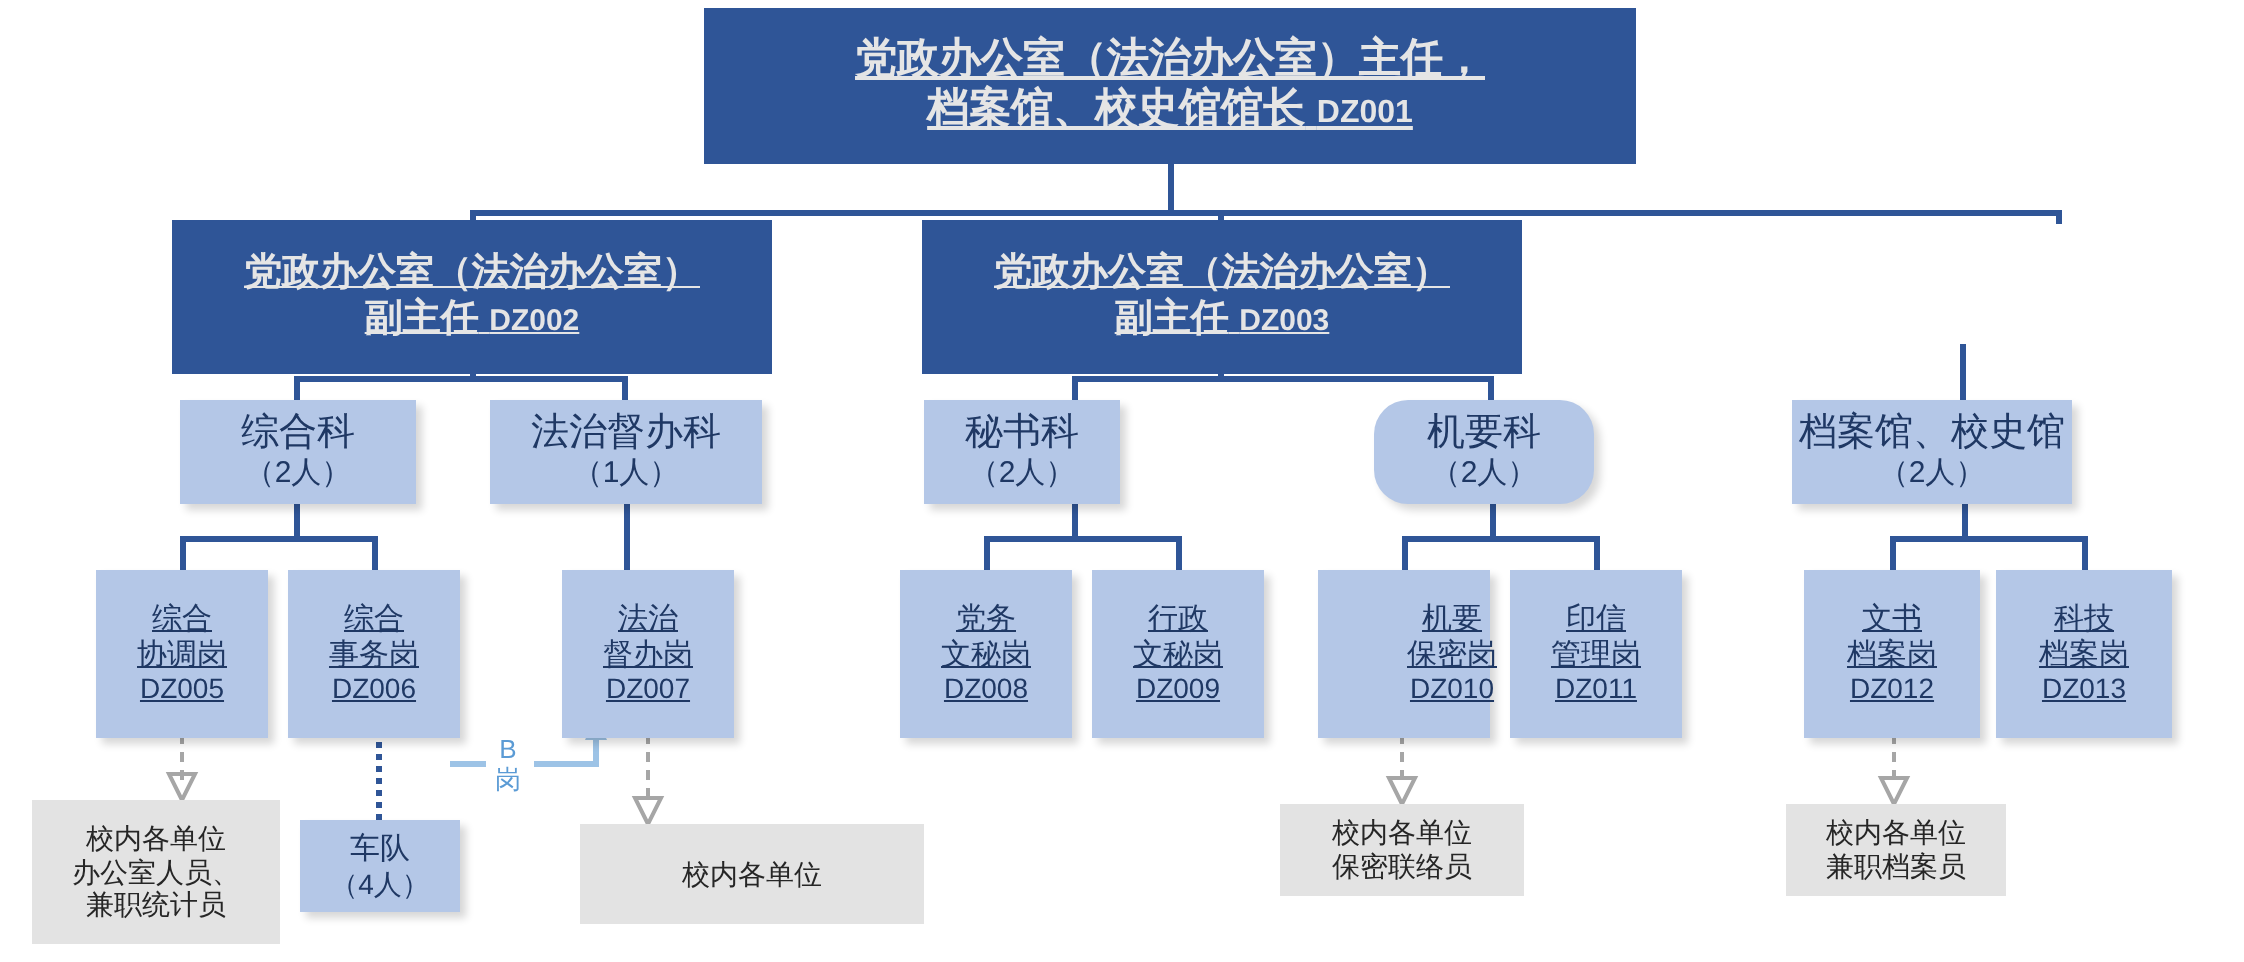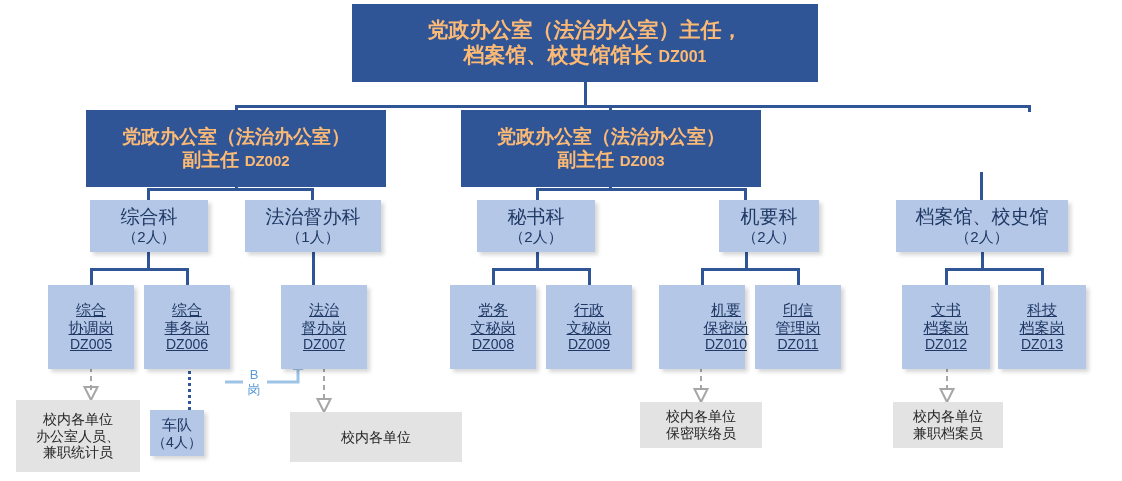--- a/index.html
+++ b/index.html
@@ -27,22 +27,23 @@
     align-items: center;
     justify-content: center;
     text-align: center;
     line-height: 1.18;
     z-index: 5;
   }
 
   
   .n-dark {
     background: #2F5597;
-    color: #fdba74;
+    color: #e5e5e5;
     font-weight: bold;
+    text-decoration: underline;
   }
   .n-dark .code {
     font-weight: bold;
   }
 
   
   .n-light {
     background: #B4C7E7;
     color: #1F3864;
     box-shadow: 3px 3px 4px rgba(0,0,0,0.16);
@@ -68,40 +69,40 @@
   #node-dz002 { left: 86px;  width: 300px; }
   #node-dz003 { left: 461px; width: 300px; }
   #node-dz004 { left: 858px; width: 248px; }
   .lvl2 .code { font-size: 15px; }
 
   
   .lvl3 { font-size: 19px; height: 52px; top: 200px; }
   .lvl3 .cnt { font-size: 15px; }
   #node-zhk   { left: 90px;  width: 118px; }
   #node-fzdbk { left: 245px; width: 136px; }
-  #node-msk   { left: 477px; width: 118px; }
-  #node-jyk   { left: 719px; width: 100px; }
-  #node-dak   { left: 896px; width: 172px; }
+  #node-msk   { left: 462px; width: 98px; }
+  #node-jyk   { left: 687px; width: 110px; border-radius: 17px; }
+  #node-dak   { left: 896px; width: 140px; }
 
   
   .lvl4 { font-size: 15px; height: 84px; top: 285px; text-decoration: underline; }
   .lvl4 .code { font-size: 14px; }
   #node-dz005 { left: 48px;  width: 86px; }
   #node-dz006 { left: 144px; width: 86px; }
   #node-dz007 { left: 281px; width: 86px; }
   #node-dz008 { left: 450px; width: 86px; }
   #node-dz009 { left: 546px; width: 86px; }
   #node-dz010 { left: 659px; width: 86px; padding-left: 48px; }
   #node-dz011 { left: 755px; width: 86px; }
   #node-dz012 { left: 902px; width: 88px; }
   #node-dz013 { left: 998px; width: 88px; }
 
   
   #node-cd {
-    left: 150px; top: 410px; width: 54px; height: 46px;
+    left: 150px; top: 410px; width: 80px; height: 46px;
     font-size: 15px;
   }
   #node-cd .cnt { font-size: 14px; }
 
   
   .gray { font-size: 14px; }
   #node-g1 { left: 16px;  top: 400px; width: 124px; height: 72px; }
   #node-g2 { left: 290px; top: 412px; width: 172px; height: 50px; }
   #node-g3 { left: 640px; top: 402px; width: 122px; height: 46px; }
   #node-g4 { left: 893px; top: 402px; width: 110px; height: 46px; }

